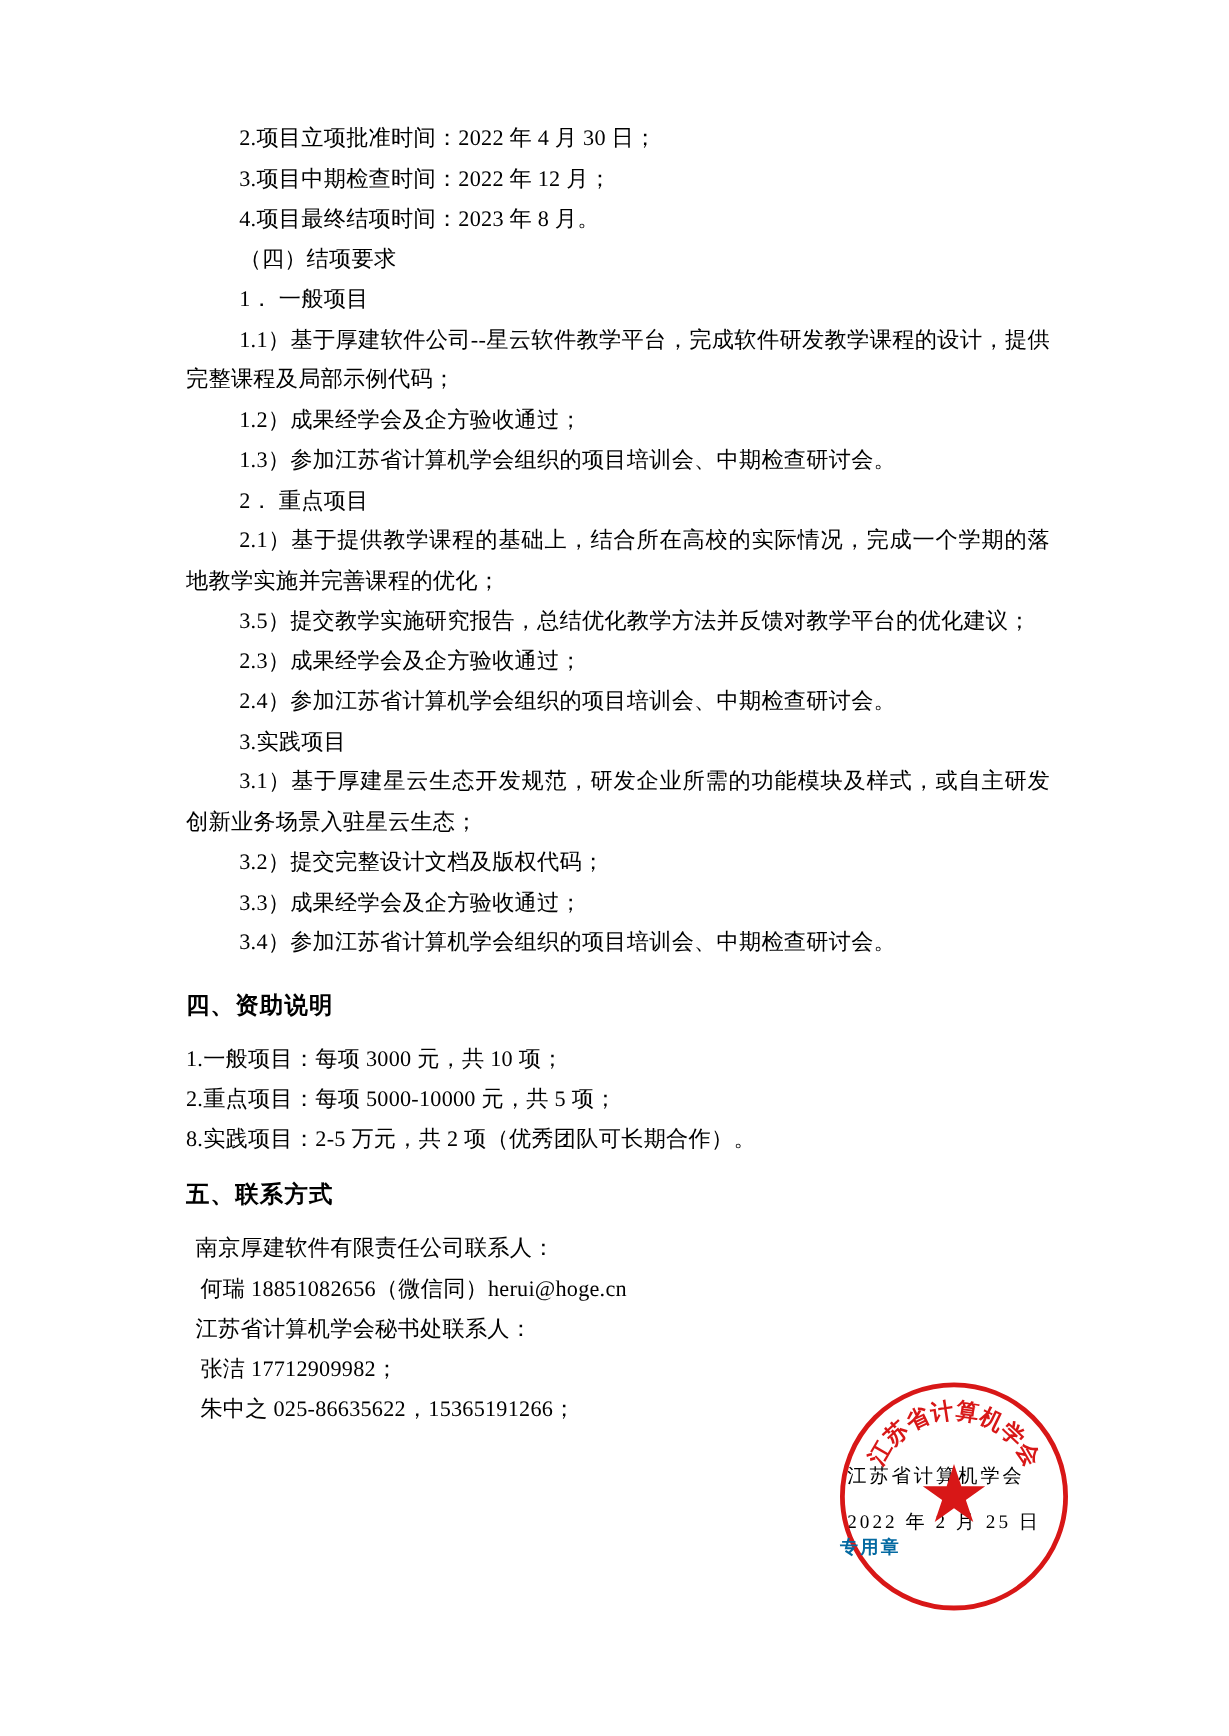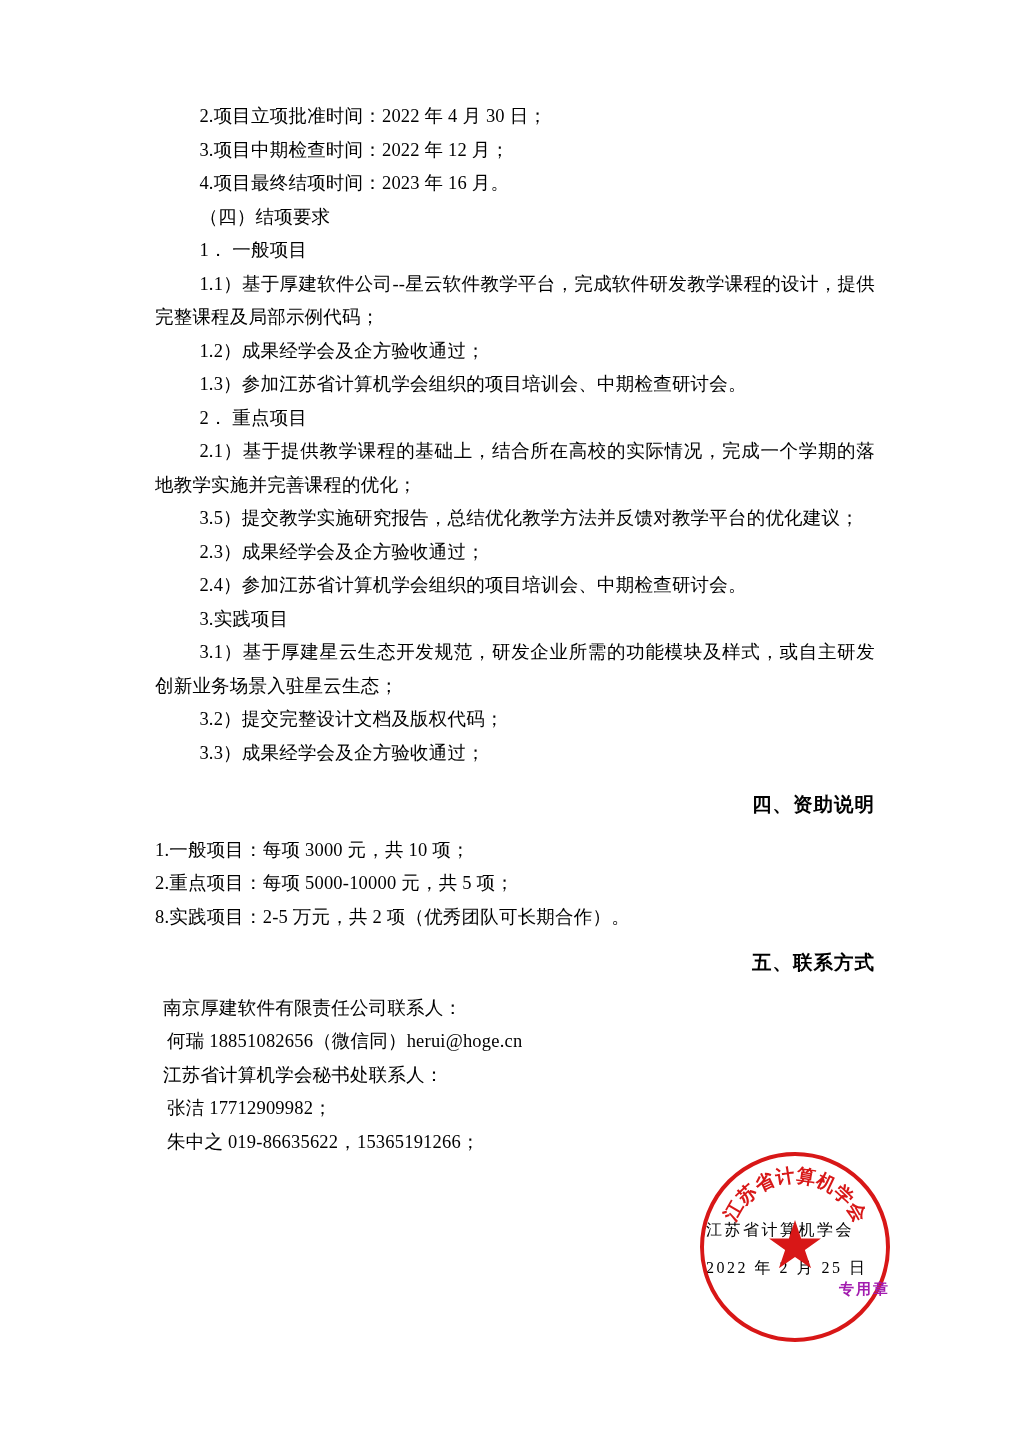--- a/index.html
+++ b/index.html
@@ -38,21 +38,21 @@
   .para.noindent {
     text-indent: 0;
   }
   .para.sp-indent {
     text-indent: 2.4em;
   }
   .heading {
     font-size: 19.5px;
     line-height: 33.5px;
     font-weight: bold;
-    text-align: right;
+    text-align: left;
     margin: 0;
     letter-spacing: 1px;
   }
   .gap-sm { height: 12px; }
   .gap-md { height: 18px; }
 
   .contact-block .para {
     text-indent: 0;
     padding-left: 8px;
   }
@@ -100,23 +100,23 @@
     color: #d81717;
     font-family: "Liberation Serif", serif;
     font-weight: bold;
     transform-origin: 0 0;
   }
   .seal-bottom {
     position: absolute;
     width: 190px;
     top: 128px;
     left: 0;
-    text-align: right;
+    text-align: left;
     font-size: 15px;
-    color: #a21caf;
+    color: #0369a1;
     letter-spacing: 2px;
     font-weight: bold;
   }
   .sign-line {
     position: absolute;
     font-size: 16px;
     color: #000;
     letter-spacing: 2.5px;
     white-space: nowrap;
   }
@@ -125,54 +125,55 @@
 </style>
 </head>
 <body>
 
 <div class="page">
 
   <div class="content">
 
     <p class="para sp-indent">2.项目立项批准时间：2022 年 4 月 30 日；</p>
     <p class="para sp-indent">3.项目中期检查时间：2022 年 12 月；</p>
-    <p class="para sp-indent">4.项目最终结项时间：2023 年 16 月。</p>
+    <p class="para sp-indent">4.项目最终结项时间：2023 年 8 月。</p>
     <p class="para sp-indent">（四）结项要求</p>
     <p class="para sp-indent">1． 一般项目</p>
     <p class="para sp-indent">1.1）基于厚建软件公司--星云软件教学平台，完成软件研发教学课程的设计，提供完整课程及局部示例代码；</p>
     <p class="para sp-indent">1.2）成果经学会及企方验收通过；</p>
     <p class="para sp-indent">1.3）参加江苏省计算机学会组织的项目培训会、中期检查研讨会。</p>
     <p class="para sp-indent">2． 重点项目</p>
     <p class="para sp-indent">2.1）基于提供教学课程的基础上，结合所在高校的实际情况，完成一个学期的落地教学实施并完善课程的优化；</p>
     <p class="para sp-indent">3.5）提交教学实施研究报告，总结优化教学方法并反馈对教学平台的优化建议；</p>
     <p class="para sp-indent">2.3）成果经学会及企方验收通过；</p>
     <p class="para sp-indent">2.4）参加江苏省计算机学会组织的项目培训会、中期检查研讨会。</p>
     <p class="para sp-indent">3.实践项目</p>
     <p class="para sp-indent">3.1）基于厚建星云生态开发规范，研发企业所需的功能模块及样式，或自主研发创新业务场景入驻星云生态；</p>
     <p class="para sp-indent">3.2）提交完整设计文档及版权代码；</p>
     <p class="para sp-indent">3.3）成果经学会及企方验收通过；</p>
+    <p class="para sp-indent">3.4）参加江苏省计算机学会组织的项目培训会、中期检查研讨会。</p>
 
     <div class="gap-md"></div>
     <p class="heading">四、资助说明</p>
     <div class="gap-sm"></div>
 
     <p class="para noindent">1.一般项目：每项 3000 元，共 10 项；</p>
     <p class="para noindent">2.重点项目：每项 5000-10000 元，共 5 项；</p>
     <p class="para noindent">8.实践项目：2-5 万元，共 2 项（优秀团队可长期合作）。</p>
 
     <div class="gap-sm"></div>
     <p class="heading">五、联系方式</p>
     <div class="gap-sm"></div>
 
     <div class="contact-block">
       <p class="para">南京厚建软件有限责任公司联系人：</p>
       <p class="para sub">何瑞    18851082656（微信同）herui@hoge.cn</p>
       <p class="para">江苏省计算机学会秘书处联系人：</p>
       <p class="para sub">张洁  17712909982；</p>
-      <p class="para sub">朱中之  019-86635622，15365191266；</p>
+      <p class="para sub">朱中之  025-86635622，15365191266；</p>
     </div>
 
   </div>
 
   <div class="sign-line sign-org">江苏省计算机学会</div>
   <div class="sign-line sign-date">2022 年 2 月 25 日</div>
 
   <div class="seal">
     <div class="seal-ring"></div>
     <div class="seal-text" id="seal-arc">

